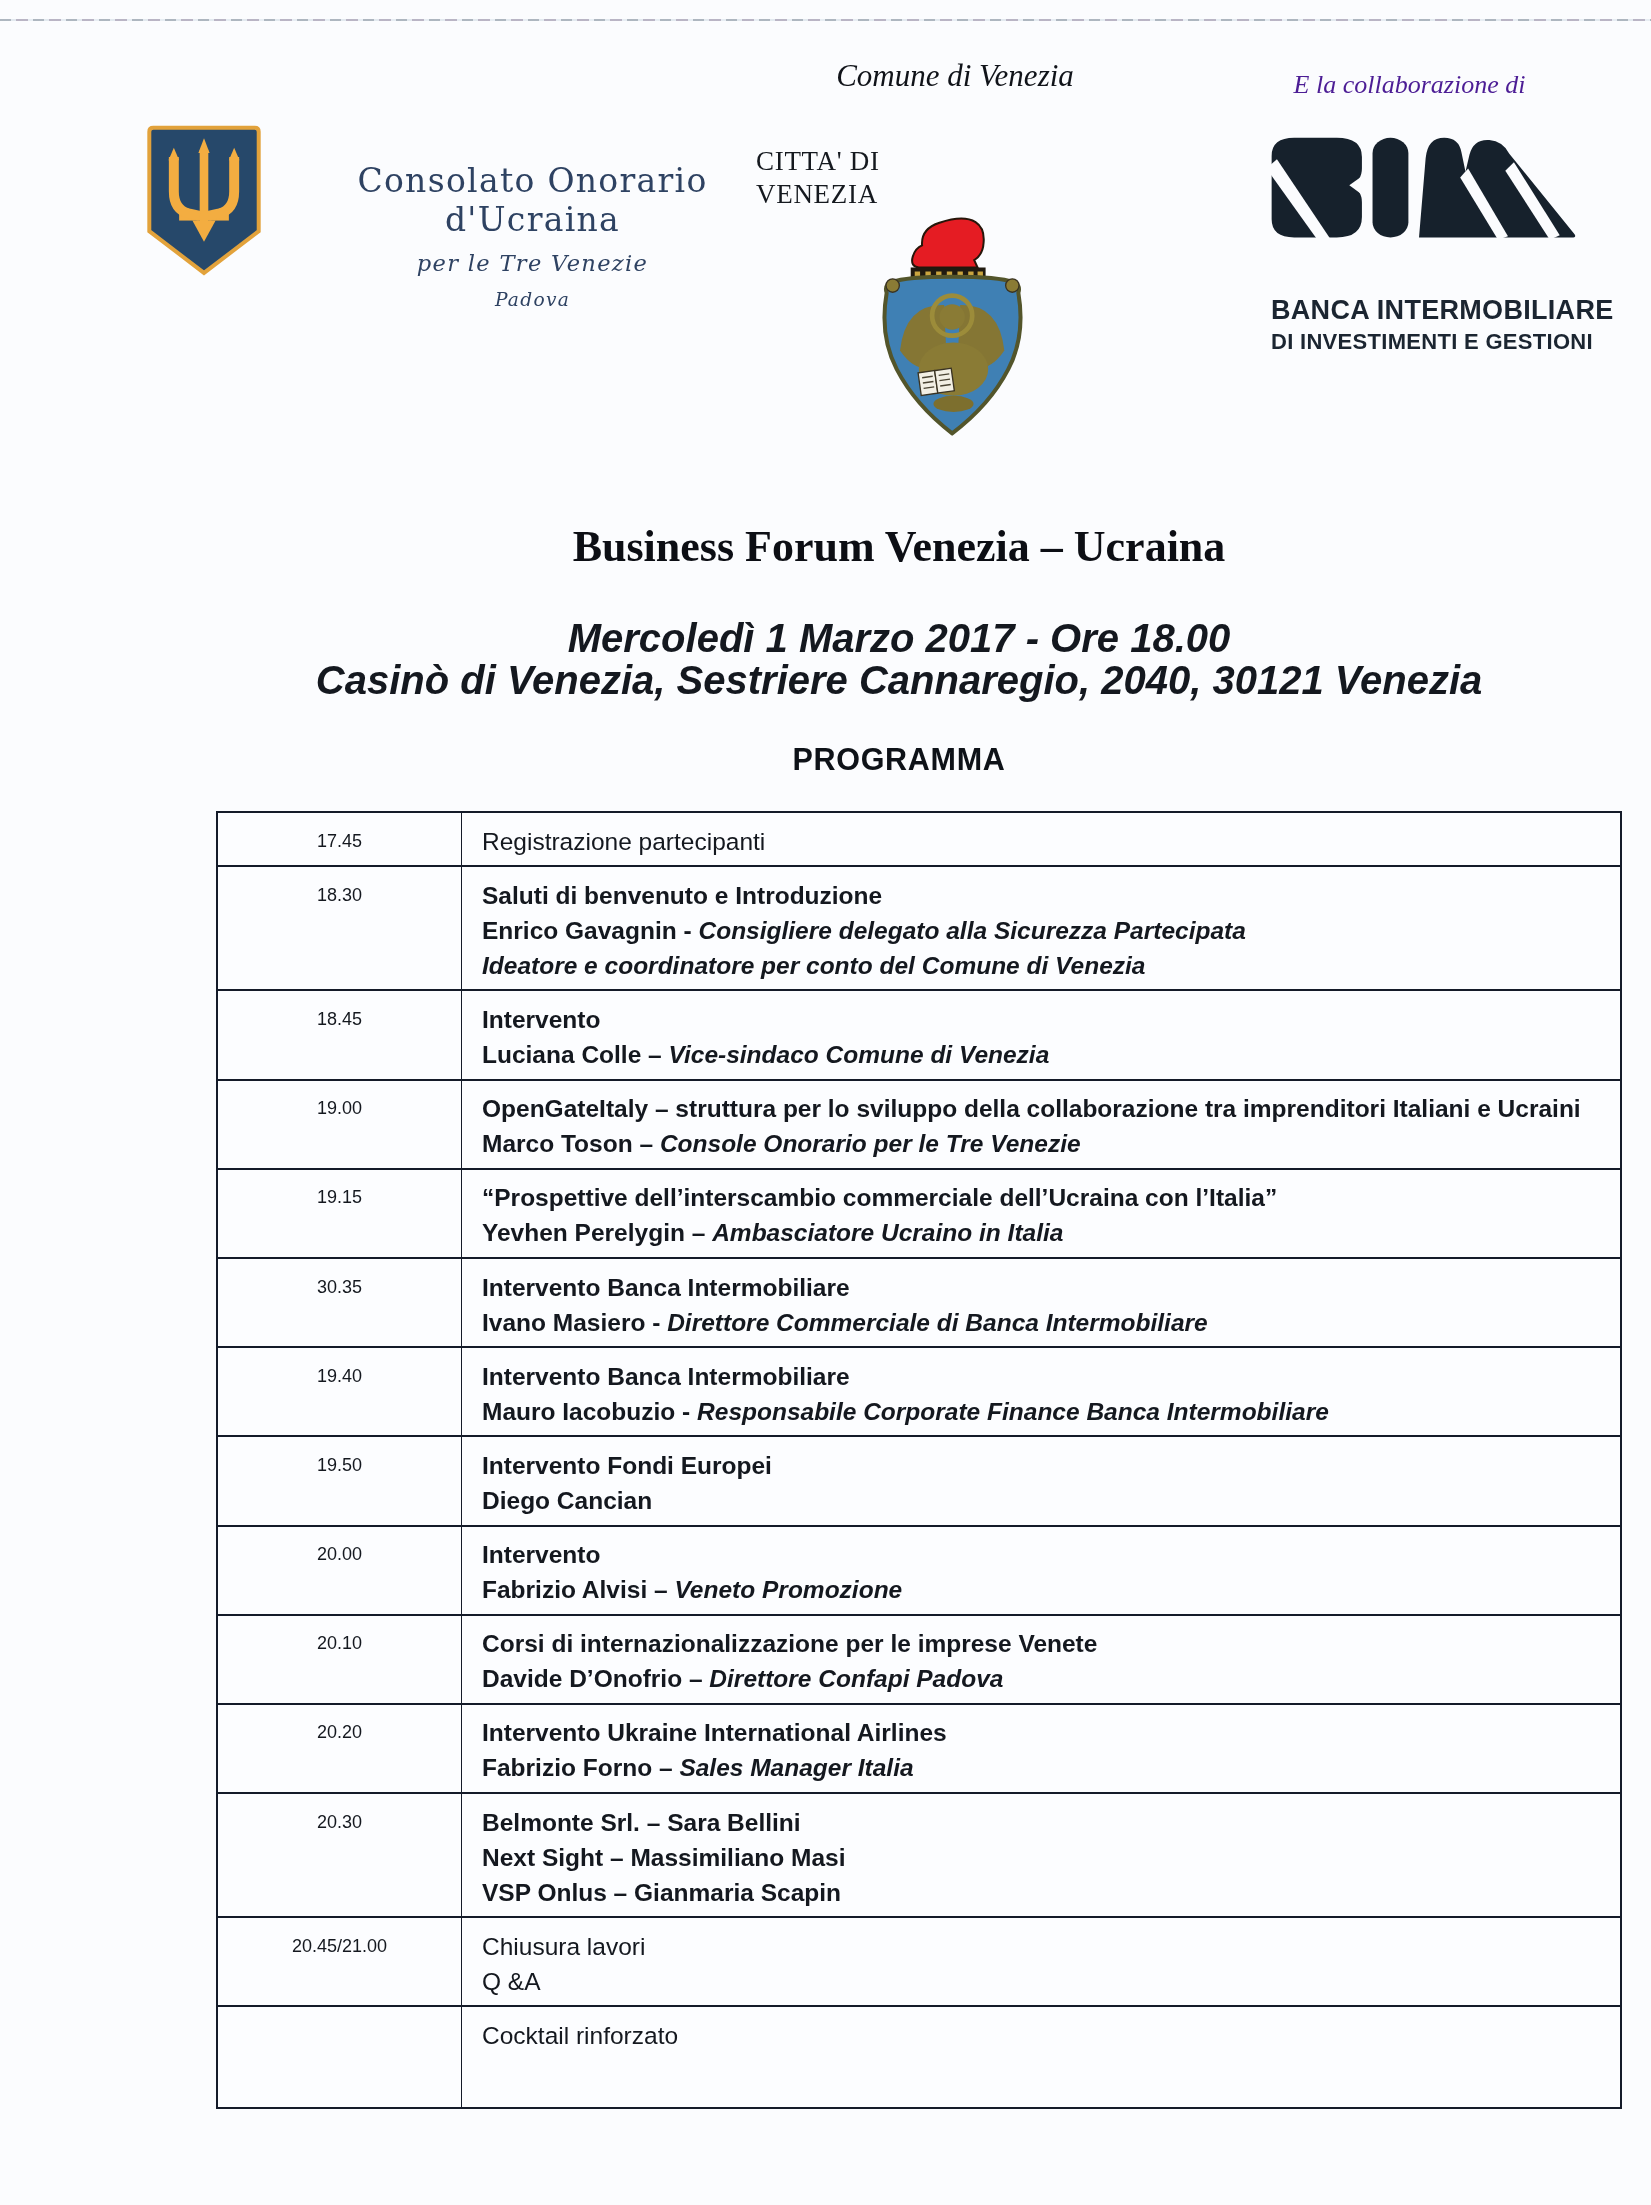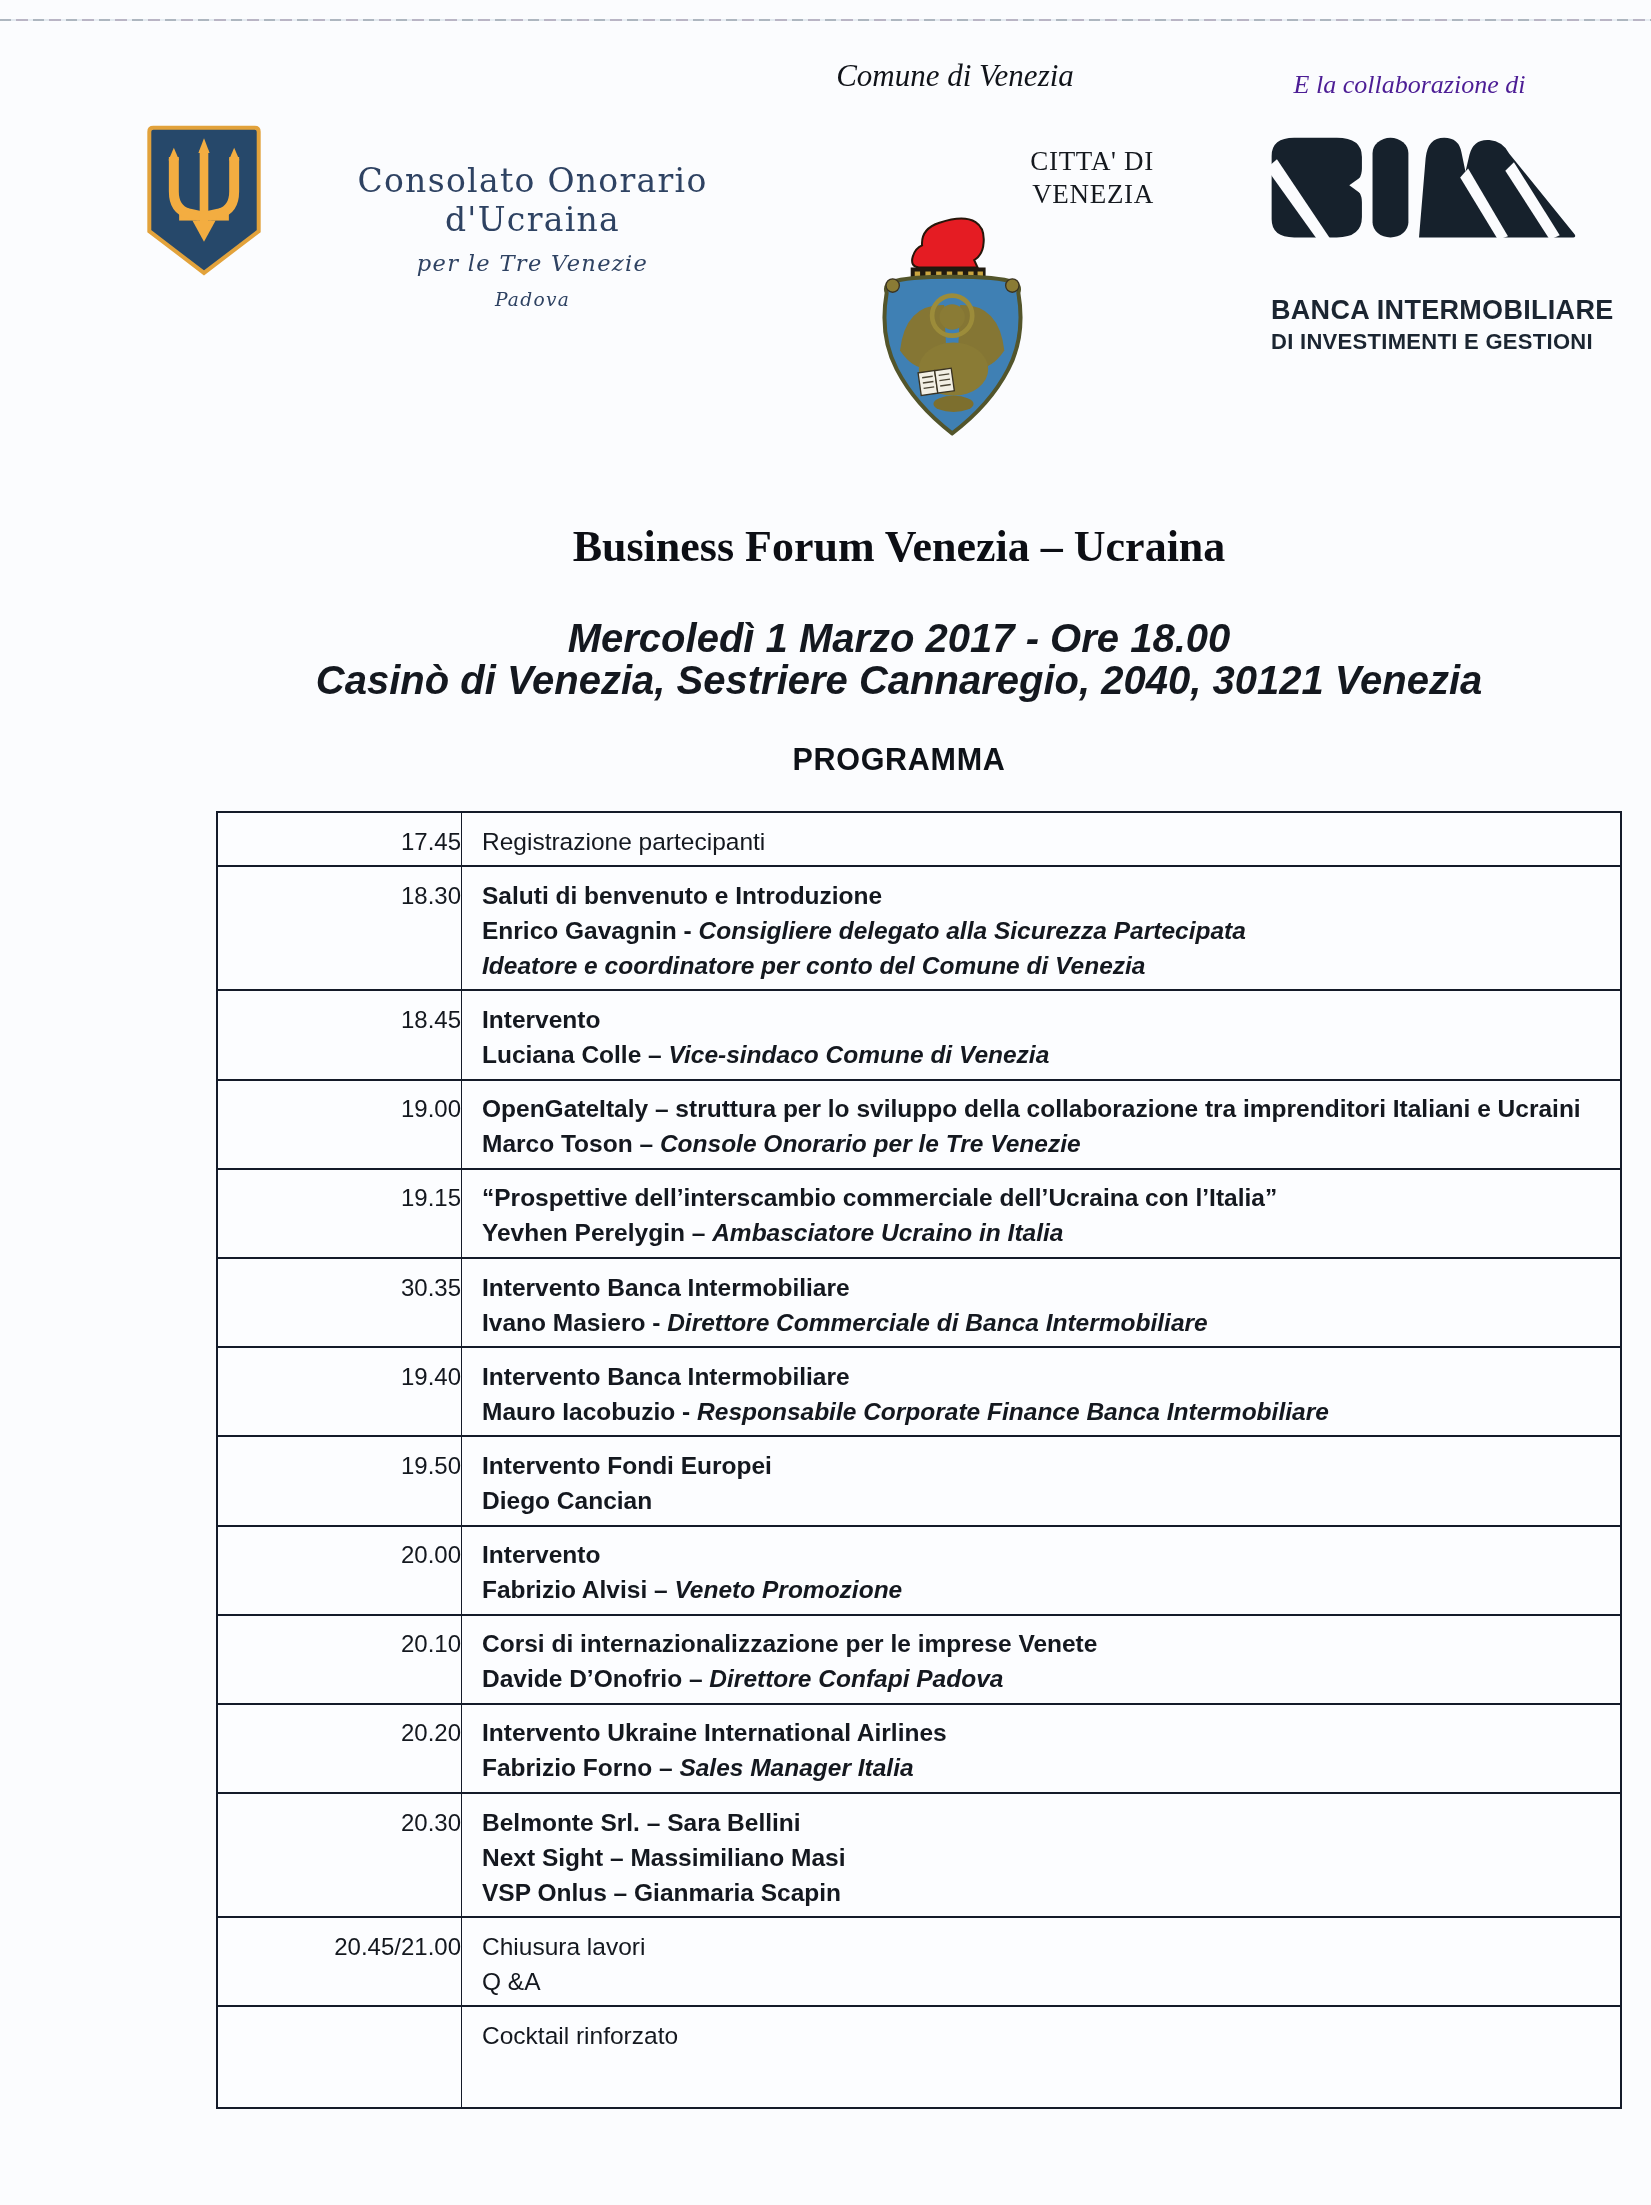--- a/index.html
+++ b/index.html
@@ -20,21 +20,21 @@
   }
 
   
   .serif-italic { font-family:"Liberation Serif", serif; font-style:italic; }
   .consulate { left:287px; top:161px; width:491px; text-align:center; color:#2e4262; }
   .consulate .c1 { font-family:"DejaVu Serif", serif; font-size:33px; letter-spacing:1.3px; }
   .consulate .c2 { font-family:"DejaVu Serif", serif; font-style:italic; font-size:22.6px; margin-top:10.6px; letter-spacing:1.3px; }
   .consulate .c3 { font-family:"DejaVu Serif", serif; font-style:italic; font-size:18.6px; margin-top:13.3px; letter-spacing:1.3px; }
 
   .patronage { left:756px; top:57px; width:398px; text-align:center; font-size:31px; line-height:38px; color:#101319; }
-  .citta { left:756px; top:145px; width:398px; text-align:right;
+  .citta { left:756px; top:145px; width:398px; text-align:left;
            font-family:"Liberation Serif", serif; font-size:27px; line-height:32.5px; letter-spacing:0.7px; color:#15191f; }
   .collab { left:1214px; top:70px; width:391px; text-align:center; font-size:26px; color:#4c1d95; }
 
   .bank-name { left:1271px; top:295px; width:372px; color:#1b2531; }
   .bank-name .b1 { font-size:27px; font-weight:700; letter-spacing:0.3px; }
   .bank-name .b2 { font-size:22px; font-weight:700; letter-spacing:0.3px; margin-top:2.7px; }
 
   .title {
     left:196px; top:521px; width:1406px; text-align:center;
     font-family:"Liberation Serif", serif; font-weight:700;
@@ -52,23 +52,23 @@
   
   .table {
     left:216px; top:811px; width:1406px;
     border:2px solid #141b29; background:#fcfdff;
     box-sizing:border-box;
   }
   .trow { display:flex; border-bottom:2px solid #141b29; }
   .trow:last-child { border-bottom:none; }
   .tcell-time {
     width:244px; flex:0 0 244px; border-right:1.3px solid #141b29;
-    box-sizing:border-box; text-align:right;
+    box-sizing:border-box; text-align:center;
     padding-top:10.6px; padding-bottom:6.6px;
-    font-size:24px; line-height:35px; color:#14181f;
+    font-size:18px; line-height:35px; color:#14181f;
   }
   .tcell-desc {
     flex:1; padding:10.6px 9.3px 6.6px 20px; box-sizing:border-box;
     font-size:24.5px; line-height:35px; color:#14181f;
   }
   .tcell-desc .line { min-height:35px; }
   .seg-b  { font-weight:700; }
   .seg-bi { font-weight:700; font-style:italic;text-align:center; }
   .seg-r  { font-weight:400; }
   .trow.tall { min-height:100px; }

